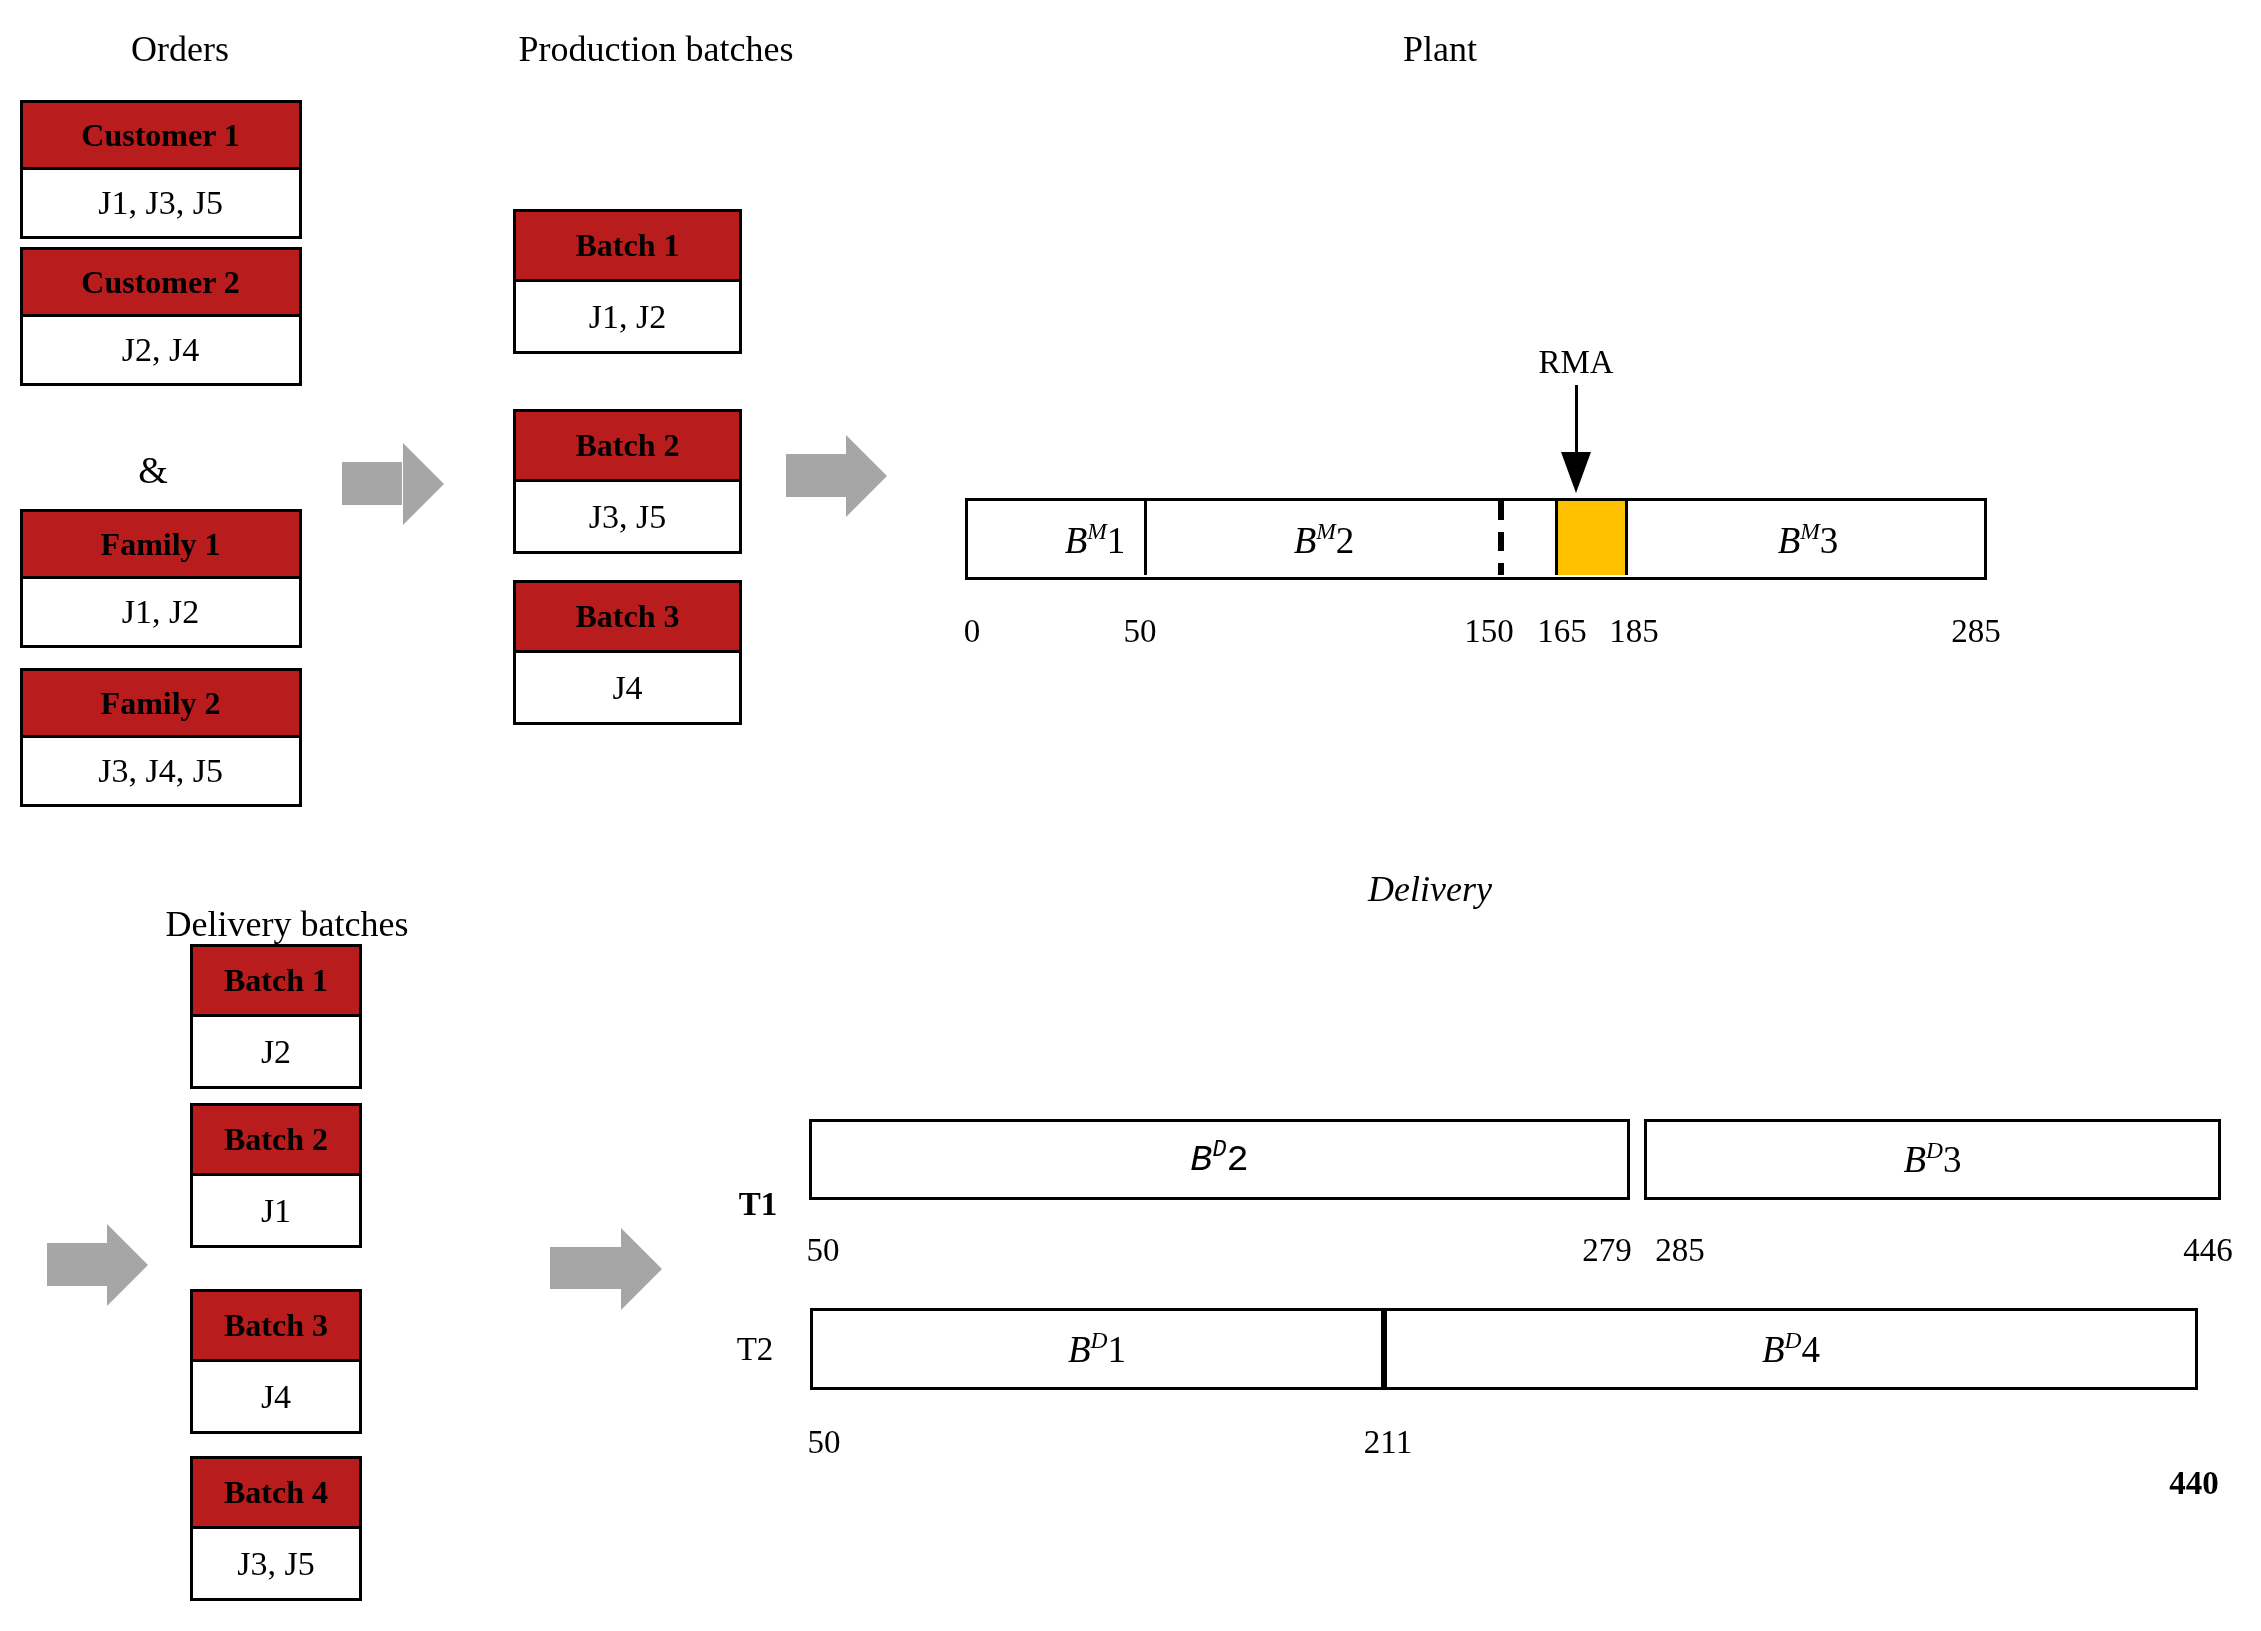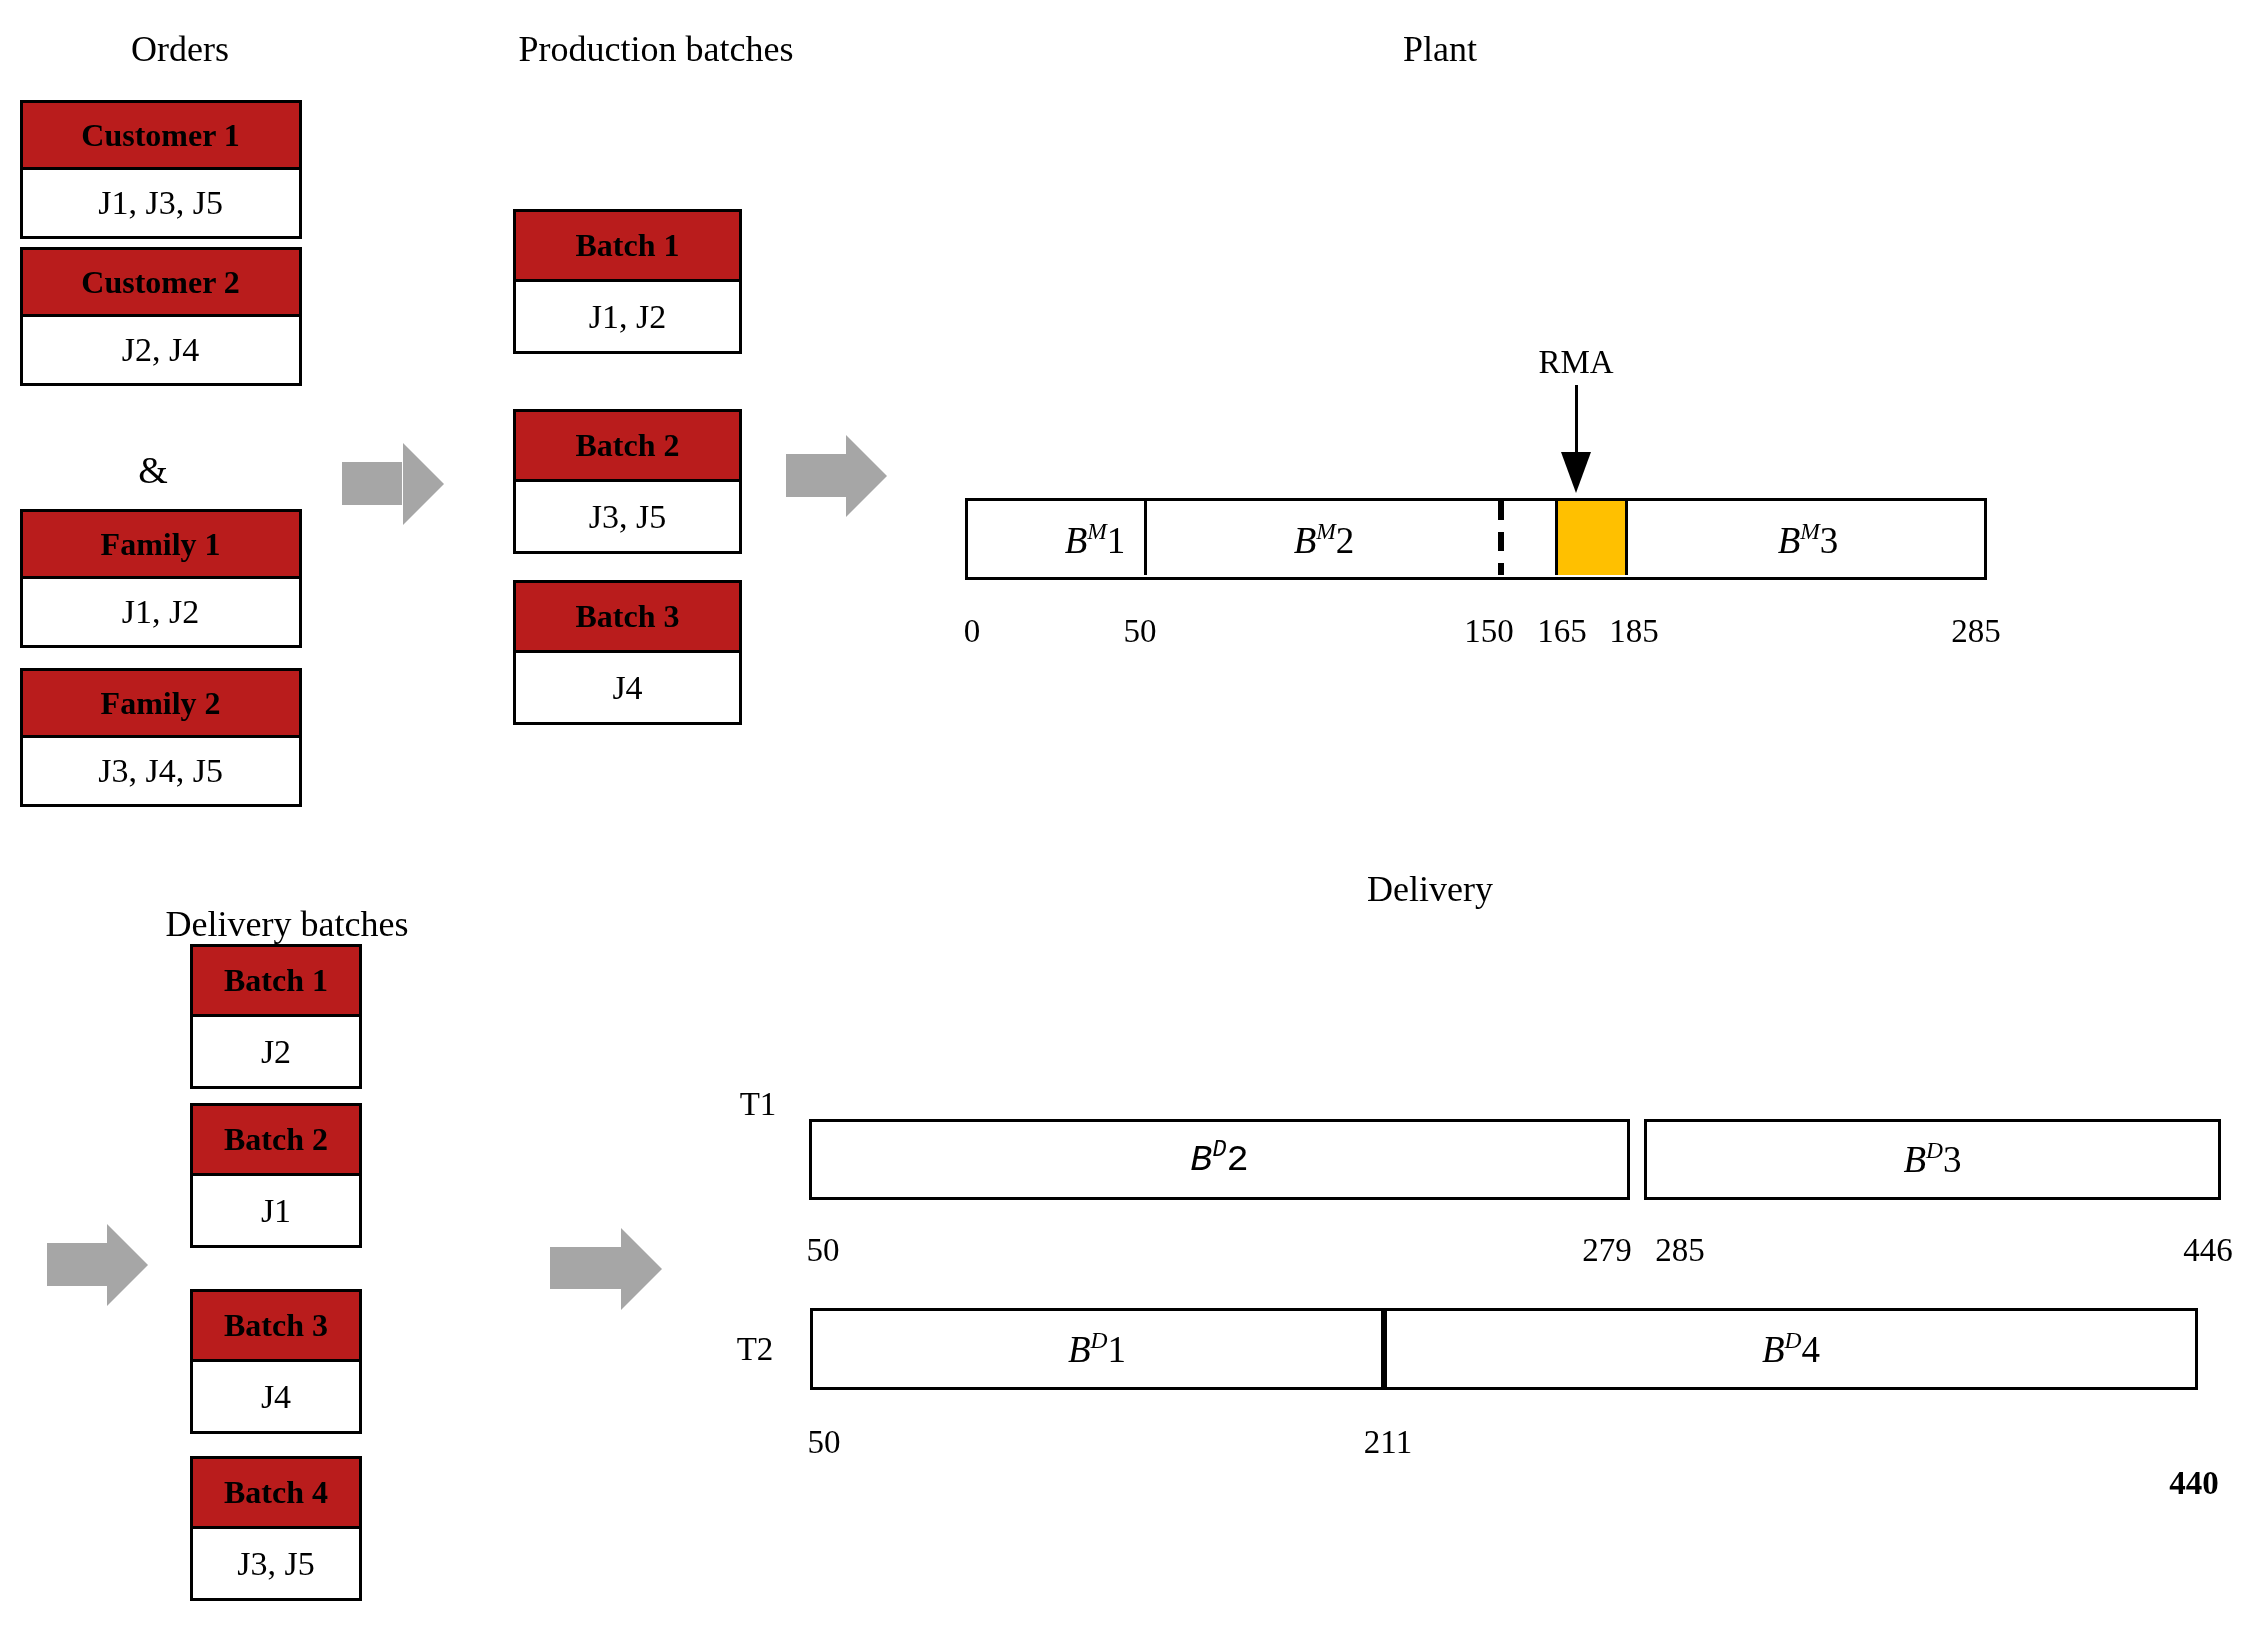--- a/index.html
+++ b/index.html
@@ -66,21 +66,21 @@
 </style>
 </head>
 <body>
 
 <div class="canvas">
 
   <div class="sec-title" style="left:180px;top:28px;">Orders</div>
   <div class="sec-title" style="left:656px;top:28px;">Production batches</div>
   <div class="sec-title" style="left:1440px;top:28px;">Plant</div>
   <div class="sec-title" style="left:287px;top:867px;margin-top:36px;">Delivery batches</div>
-  <div class="sec-title" style="left:1430px;top:868px;">Delivery</div>
+  <div class="sec-title" style="left:1430px;top:868px;font-style:italic;">Delivery</div>
 
   <div class="card" style="left:19.6px;top:100px;width:282px;">
     <div class="hd" style="height:64px;">Customer 1</div>
     <div class="bd" style="height:66px;">J1, J3, J5</div>
   </div>
   <div class="card" style="left:19.6px;top:247px;width:282px;">
     <div class="hd" style="height:64px;">Customer 2</div>
     <div class="bd" style="height:66px;">J2, J4</div>
   </div>
   <div class="amp" style="left:153px;top:470px;">&amp;</div>
@@ -164,21 +164,21 @@
   <div class="card" style="left:190px;top:1456px;width:172px;">
     <div class="hd" style="height:67px;">Batch 4</div>
     <div class="bd" style="height:69px;">J3, J5</div>
   </div>
 
   <div>
     <div class="arrow-body" style="left:550px;top:1247px;width:71px;height:42px;"></div>
     <div class="arrow-head" style="left:621px;top:1228px;"></div>
   </div>
 
-  <div class="row-label" style="left:758px;top:1104px;">T1</div>
+  <div class="row-label" style="left:758px;top:1204px;font-weight:bold;">T1</div>
   <div class="tl-box" style="left:809px;top:1119px;width:821px;height:81px;font-family:Liberation Mono, monospace;">
     <span class="box-label"><span class="b-base">B</span><span class="b-sup">D</span><span>2</span></span>
   </div>
   <div class="tl-box" style="left:1644px;top:1119px;width:577px;height:81px;">
     <span class="box-label"><span class="b-base">B</span><span class="b-sup">D</span><span>3</span></span>
   </div>
   <div class="tick" style="left:823px;top:1232px;">50</div>
   <div class="tick" style="left:1607px;top:1232px;">279</div>
   <div class="tick" style="left:1680px;top:1232px;">285</div>
   <div class="tick" style="left:2208px;top:1232px;">446</div>

